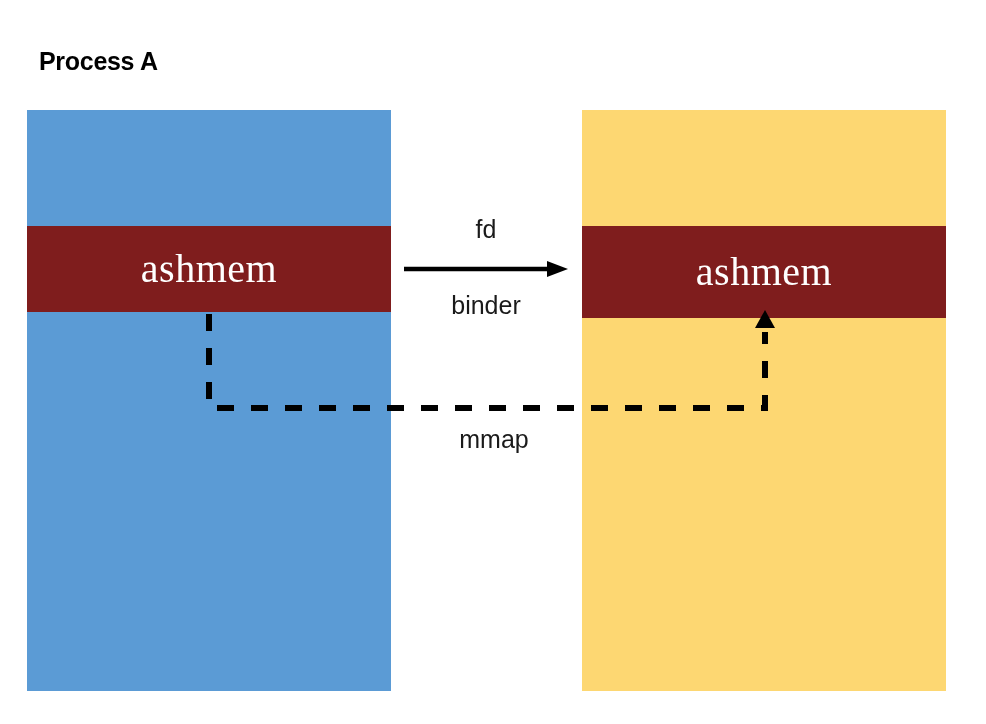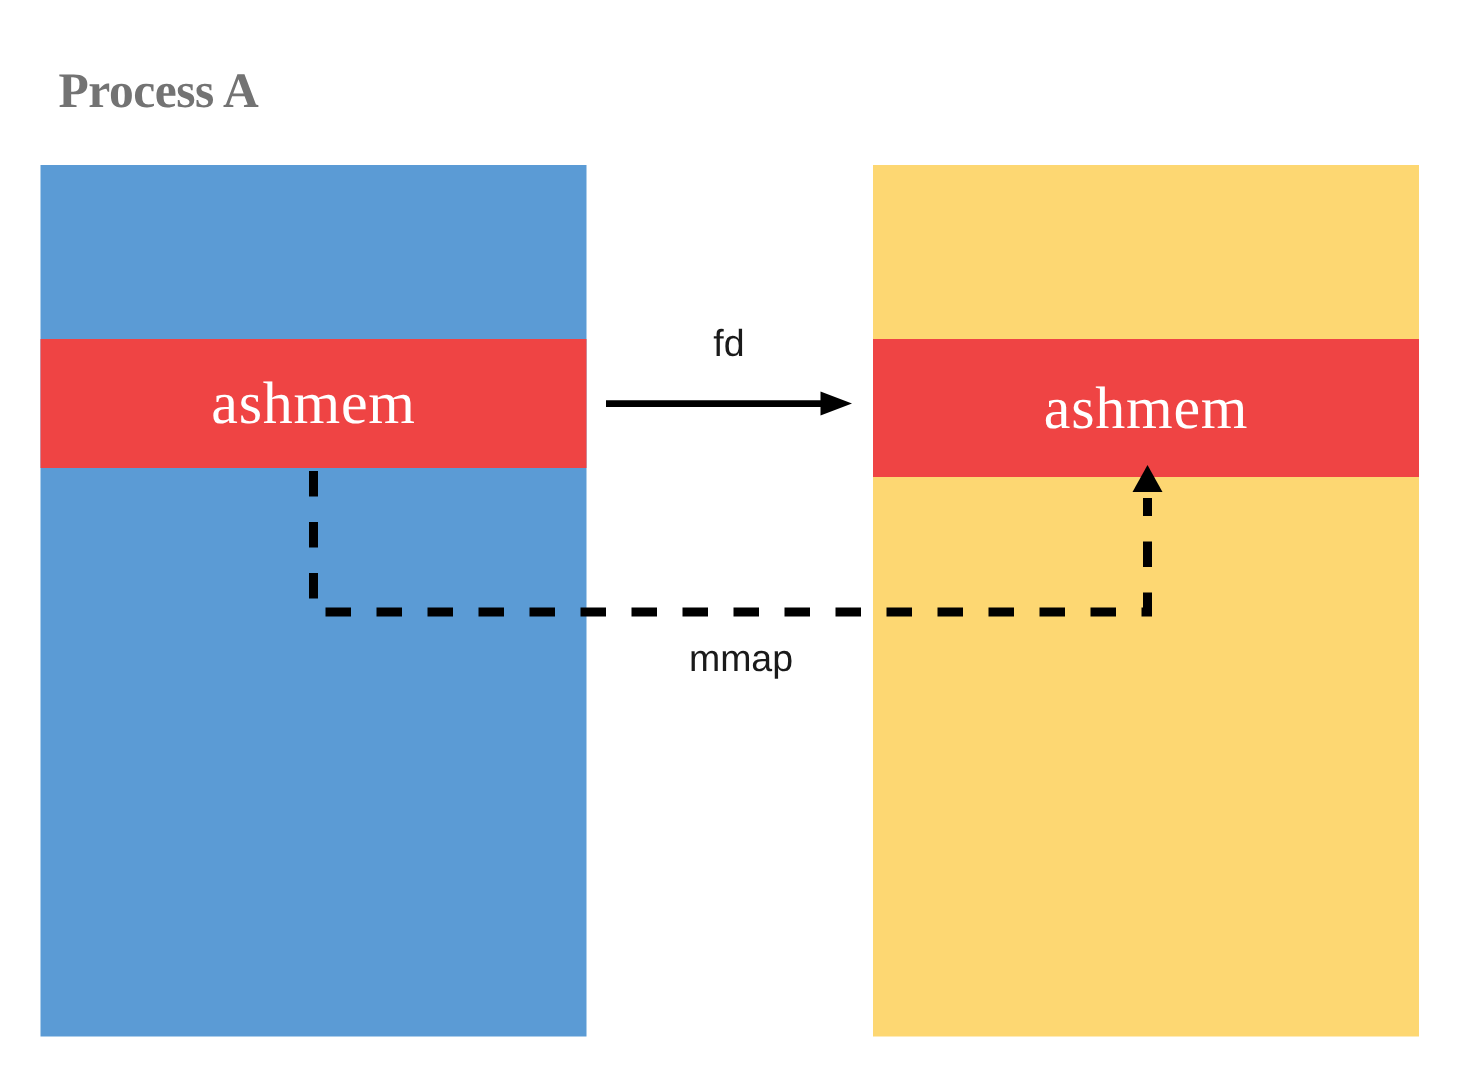--- a/index.html
+++ b/index.html
@@ -15,25 +15,25 @@
     position: relative;
     width: 986px;
     height: 724px;
     background: #ffffff;
     overflow: hidden;
   }
 
   
   .proc-title {
     position: absolute;
-    font-family: Liberation Serif, serif;
+    font-family: Liberation Sans, sans-serif;
     font-weight: bold;
-    font-size: 33px;
+    font-size: 25px;
     line-height: 30px;
-    color: #737373;
+    color: #000000;
     letter-spacing: -0.3px;
     white-space: nowrap;
   }
   #title-a { left: 39px;  top: 46px; }
   #title-b { left: 592px; top: 46px; }
 
   
   .proc-box {
     position: absolute;
     top: 110px;
@@ -41,21 +41,21 @@
     height: 581px;
   }
   #box-a { left: 27px;  background: #5B9BD5; }
   #box-b { left: 582px; background: #FDD772; }
 
   
   .ashmem-band {
     position: absolute;
     left: 0;
     width: 100%;
-    background: #ef4444;
+    background: #7f1d1d;
     display: flex;
     align-items: center;
     justify-content: center;
   }
   #band-a { top: 116px; height: 86px; }
   #band-b { top: 116px; height: 92px; }
 
   .ashmem-label {
     font-family: "Liberation Serif", serif;
     font-size: 40px;
@@ -136,20 +136,21 @@
   </div>
 
   <div id="fd-arrow-group">
     <div id="fd-label" class="arrow-caption">fd</div>
 
     <svg id="fd-arrow-svg" viewBox="0 0 176 22">
       <line x1="6" y1="11" x2="152" y2="11" stroke="#000000" stroke-width="4.5" stroke-linecap="butt"></line>
       <polygon points="149,3 170,11 149,19" fill="#000000"></polygon>
     </svg>
 
+    <div id="binder-label" class="arrow-caption">binder</div>
   </div>
 
   <svg id="mmap-path-svg" viewBox="0 0 590 130">
 
     <path d="M 14 14 L 14 108 L 570 108 L 570 32" fill="none" stroke="#000000" stroke-width="6" stroke-linecap="butt" stroke-dasharray="17 17"></path>
     <polygon points="560,28 570,10 580,28" fill="#000000"></polygon>
   </svg>
 
   <div id="mmap-label">mmap</div>
 

